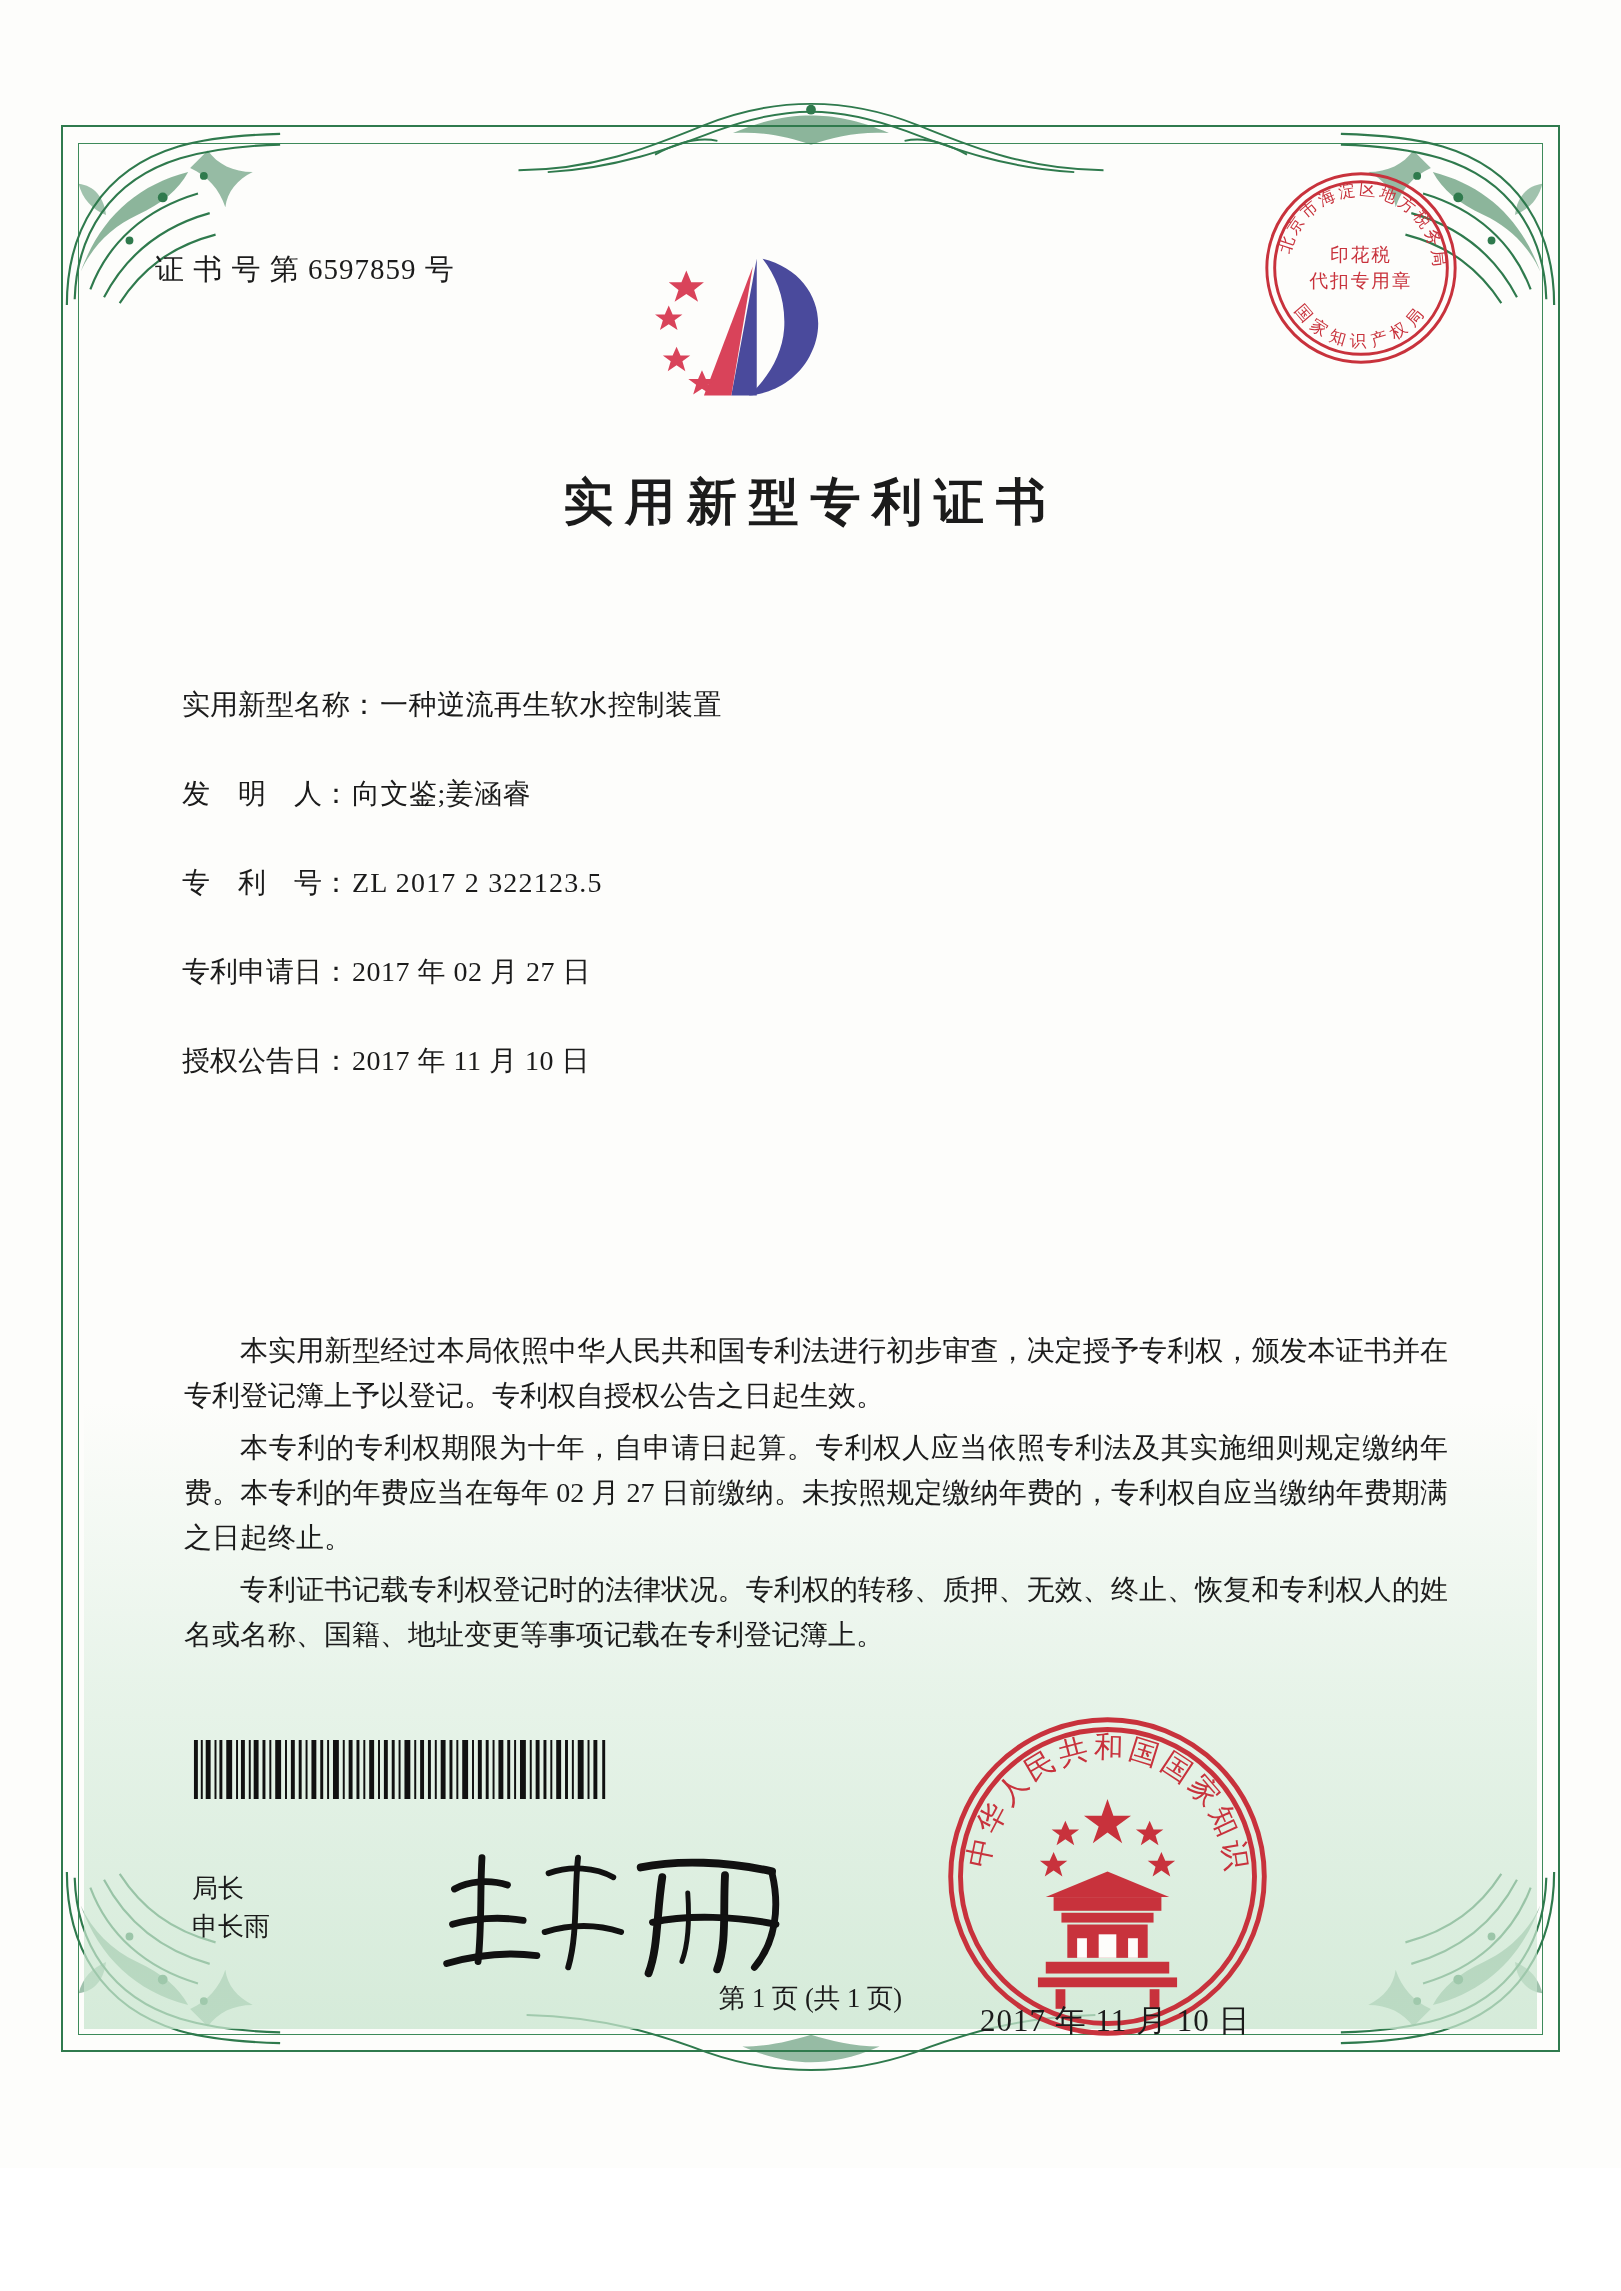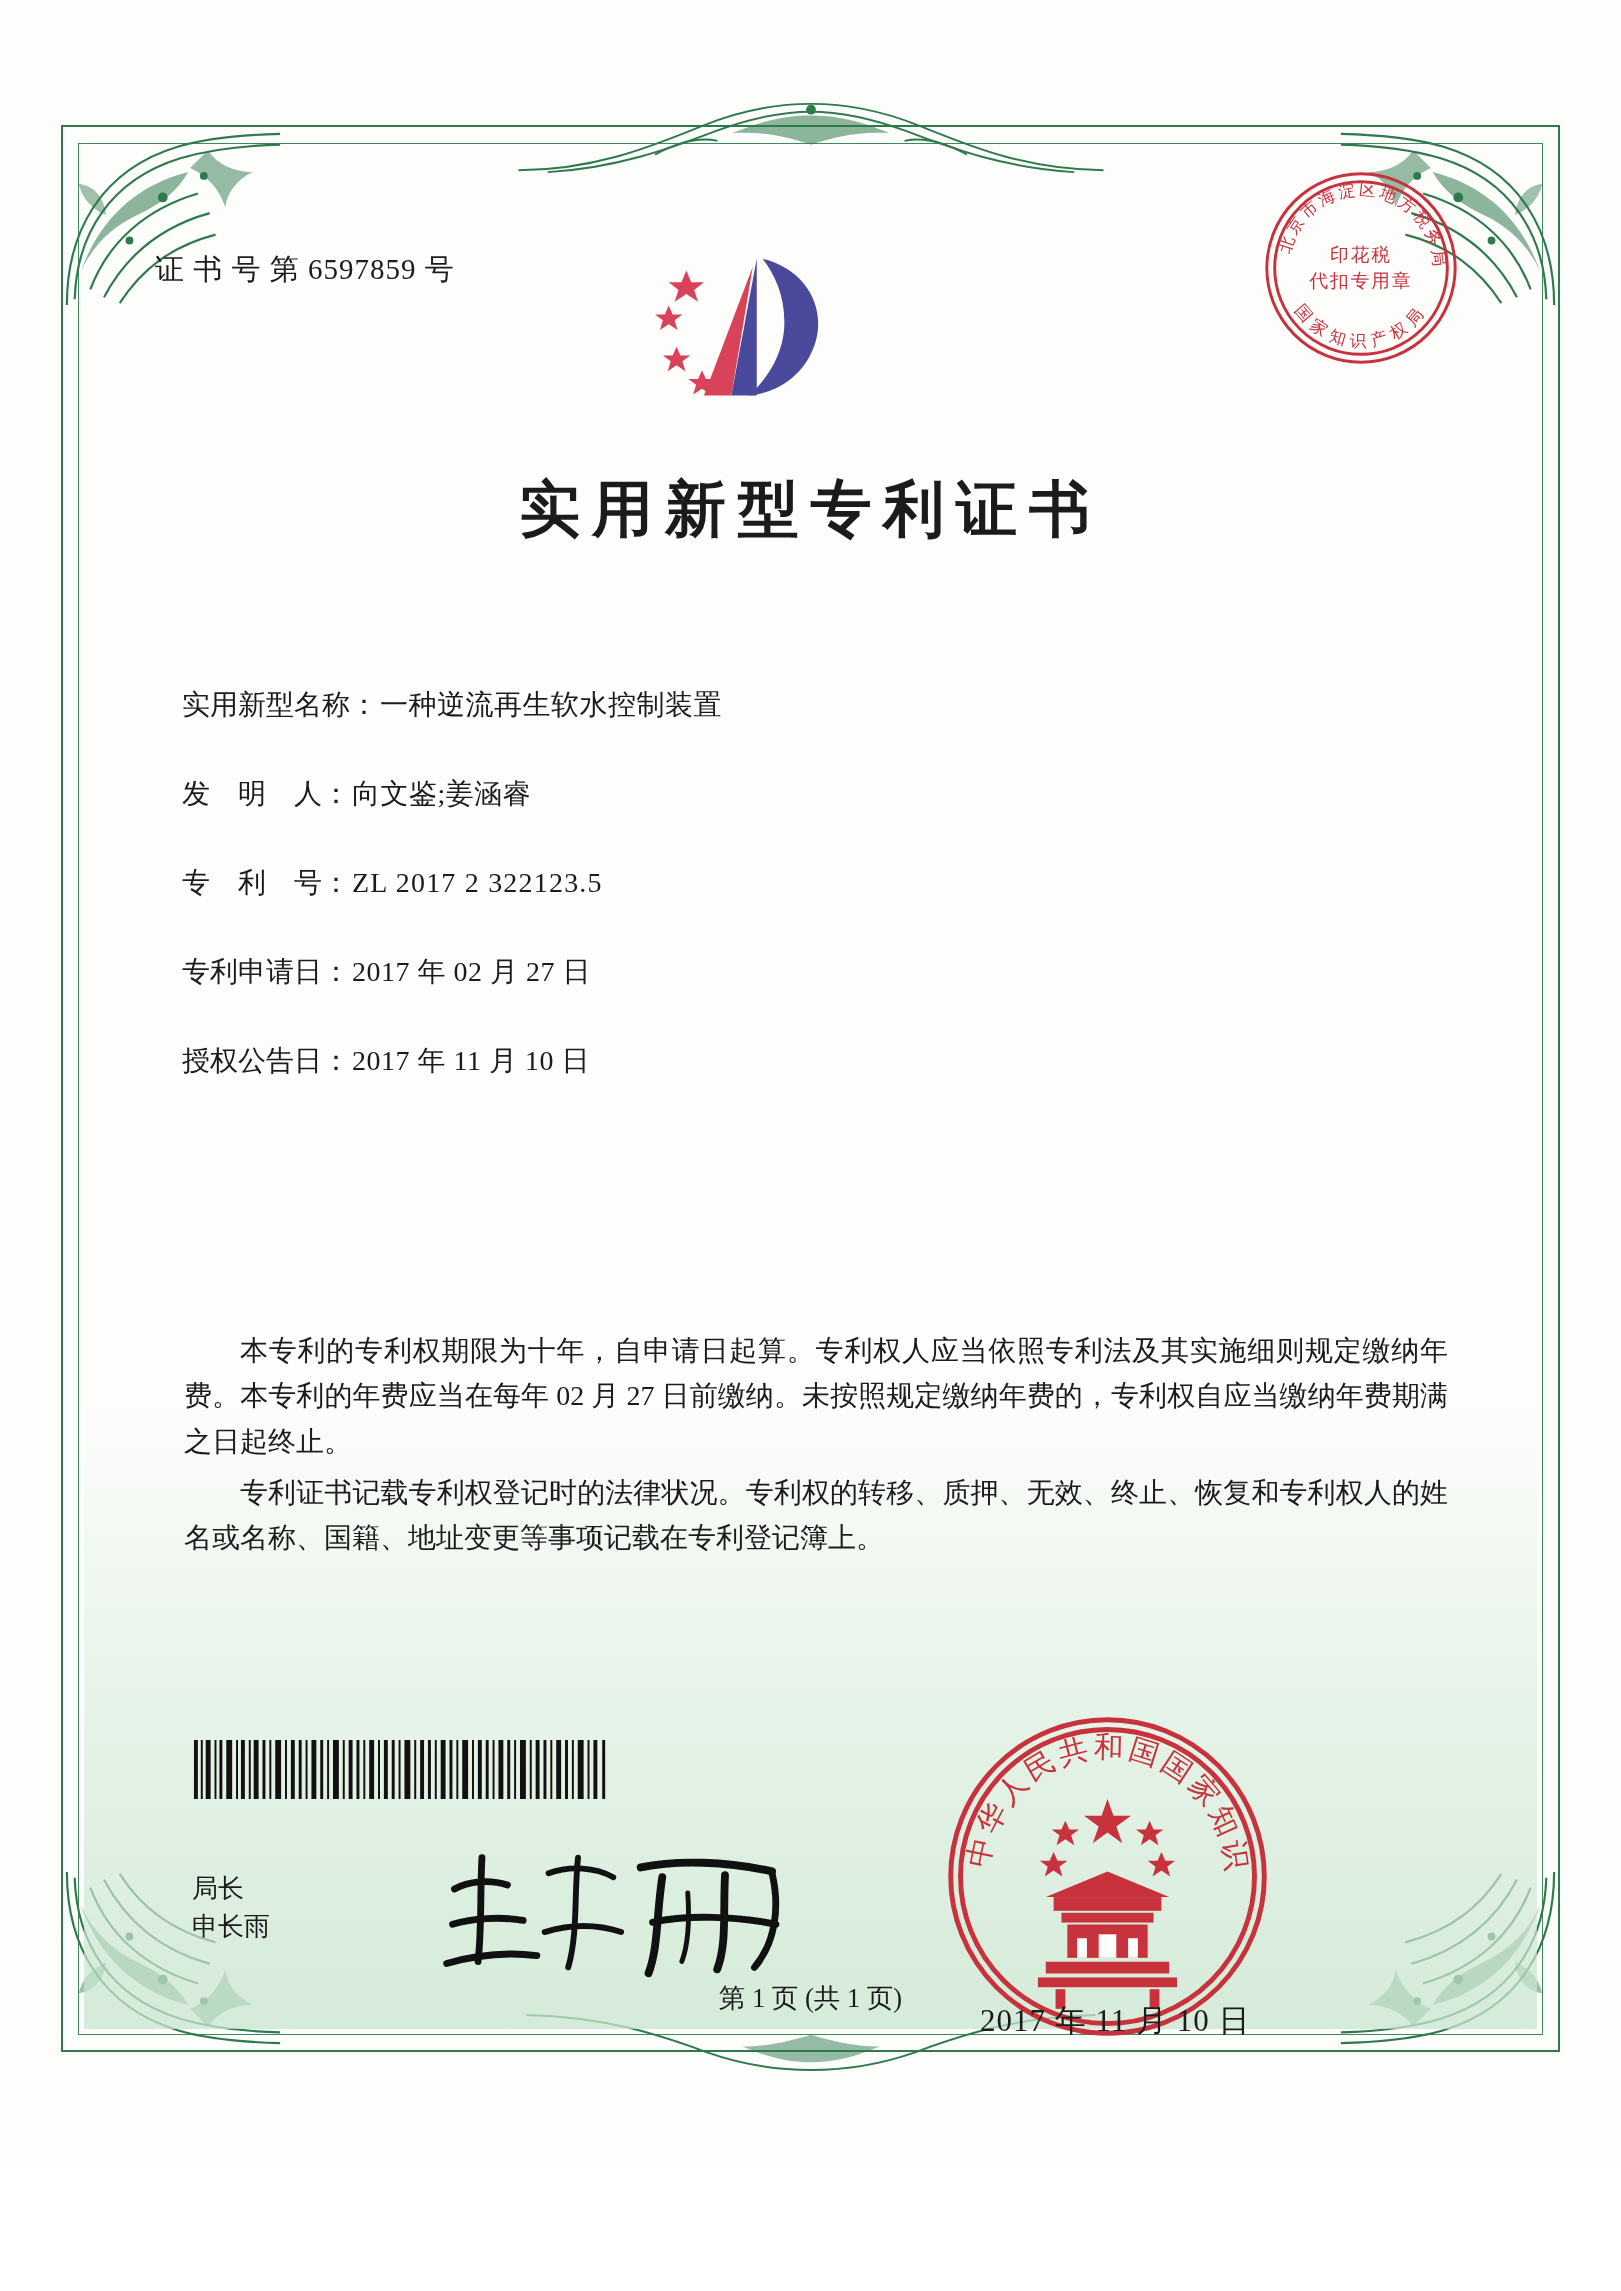--- a/index.html
+++ b/index.html
@@ -105,21 +105,21 @@
     width: 206px;
     height: 206px;
   }
   .stamp-tax svg { width: 100%; height: 100%; display: block; }
 
   .main-title {
     position: absolute;
     left: 0; right: 0;
     top: 469px;
     text-align: center;
-    font-size: 61px;
+    font-size: 50px;
     font-weight: bold;
     letter-spacing: 11.8px;
     font-family: "DejaVu Serif", "Liberation Serif", serif;
   }
 
   
   .fields {
     position: absolute;
     left: 182px;
     top: 686px;
@@ -374,20 +374,21 @@
       <span class="field-label">专利申请日：</span>
       <span class="field-value">2017 年 02 月 27 日</span>
     </div>
     <div class="field-row">
       <span class="field-label">授权公告日：</span>
       <span class="field-value">2017 年 11 月 10 日</span>
     </div>
   </div>
 
   <div class="body-text">
+    <p>本实用新型经过本局依照中华人民共和国专利法进行初步审查，决定授予专利权，颁发本证书并在专利登记簿上予以登记。专利权自授权公告之日起生效。</p>
     <p>本专利的专利权期限为十年，自申请日起算。专利权人应当依照专利法及其实施细则规定缴纳年费。本专利的年费应当在每年 02 月 27 日前缴纳。未按照规定缴纳年费的，专利权自应当缴纳年费期满之日起终止。</p>
     <p>专利证书记载专利权登记时的法律状况。专利权的转移、质押、无效、终止、恢复和专利权人的姓名或名称、国籍、地址变更等事项记载在专利登记簿上。</p>
   </div>
 
   <div class="barcode">
     <svg viewBox="0 0 430 60" xmlns="http://www.w3.org/2000/svg" preserveAspectRatio="none">
       <g fill="#111">
         <rect x="2" y="0" width="4" height="60"></rect>
           <rect x="9" y="0" width="2" height="60"></rect>
         <rect x="14" y="0" width="5" height="60"></rect>

